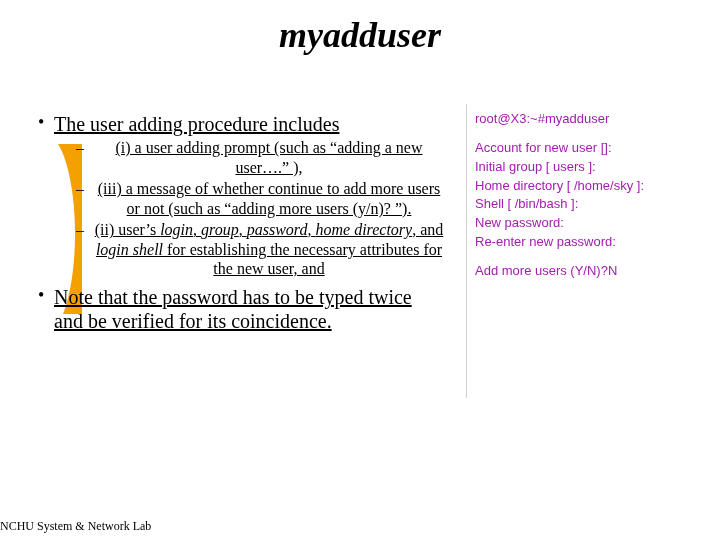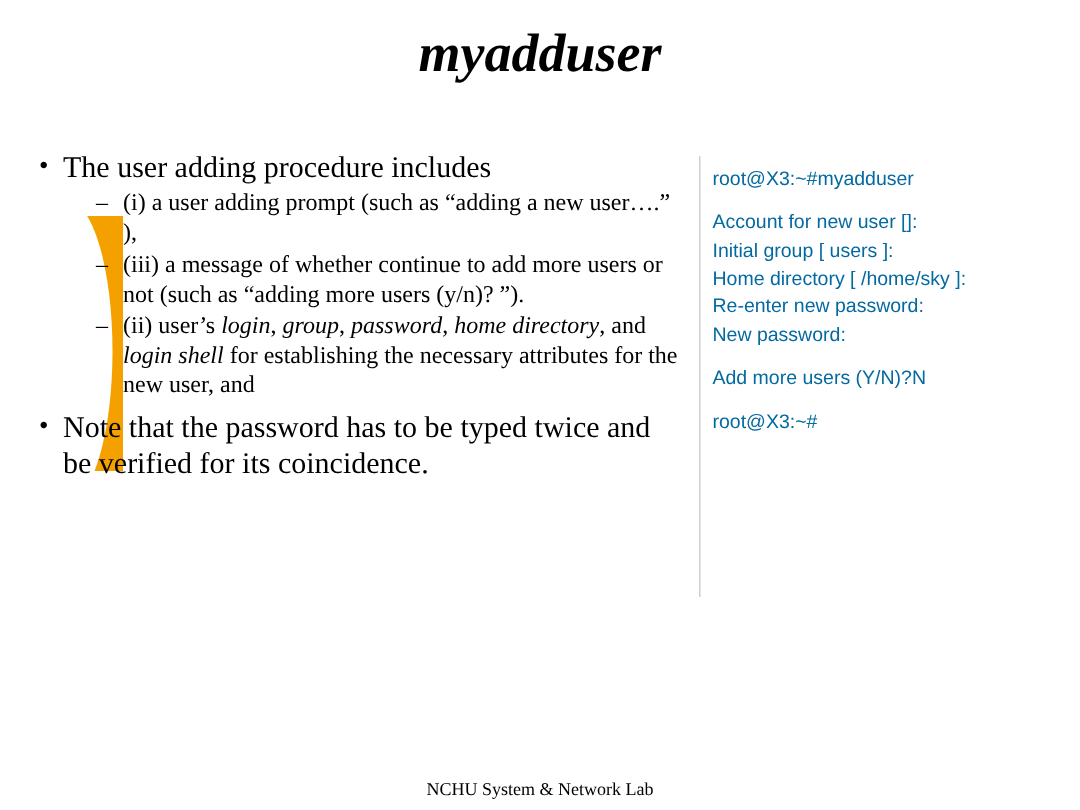--- a/index.html
+++ b/index.html
@@ -48,40 +48,42 @@
   }
   .content {
     position: absolute;
     left: 20px;
     top: 82px;
     width: 440px;
   }
   ul.bullets {
     list-style: none;
     padding: 0;
-    margin: 4px;
+    margin: 16px;
+    text-decoration: underline;
   }
   ul.bullets > li {
     position: relative;
     padding-left: 18px;
     font-size: 20px;
     line-height: 1.22;
     margin-bottom: 4px;
   }
   ul.bullets > li::before {
     content: "•";
     position: absolute;
     left: 2px;
     top: 0;
     font-size: 18px;
   }
   ul.sub {
     list-style: none;
     padding: 0;
     margin: 2px 0 6px 0;
+    text-align: center;
   }
   ul.sub > li {
     position: relative;
     padding-left: 40px;
     font-size: 16px;
     line-height: 1.22;
     margin-bottom: 2px;
   }
   ul.sub > li::before {
     content: "–";
@@ -97,30 +99,29 @@
     top: 90px;
     width: 242px;
     height: 294px;
     background: #fff;
     border-left: 1px solid #d0d0d0;
     padding: 6px 4px 4px 8px;
     box-sizing: border-box;
     font-family: Arial, Helvetica, sans-serif;
     font-size: 13px;
     line-height: 1.45;
-    color: #0369a1;
+    color: #a21caf;
   }
   .terminal .line { white-space: nowrap; }
   .terminal .gap { height: 10px; }
   .footer {
     position: absolute;
     left: 0;
     bottom: 20px;
     width: 720px;
-    text-align: center;
     font-size: 12px;
     font-family: "Times New Roman", Times, serif;
   }
 </style>
 </head>
 <body>
 
 <div class="slide">
 
   <div class="deco">
@@ -151,22 +152,22 @@
       </li>
     </ul>
   </div>
 
   <div class="terminal">
     <div class="line">root@X3:~#myadduser</div>
     <div class="gap"></div>
     <div class="line">Account for new user []:</div>
     <div class="line">Initial group [ users ]:</div>
     <div class="line">Home directory [ /home/sky ]:</div>
+    <div class="line">Shell [ /bin/bash ]:</div>
+    <div class="line">New password:</div>
     <div class="line">Re-enter new password:</div>
-    <div class="line">New password:</div>
     <div class="gap"></div>
     <div class="line">Add more users (Y/N)?N</div>
     <div class="gap"></div>
-    <div class="line">root@X3:~#</div>
   </div>
 
   <div class="footer">NCHU System &amp; Network Lab</div>
 </div>
 
 </body></html>

